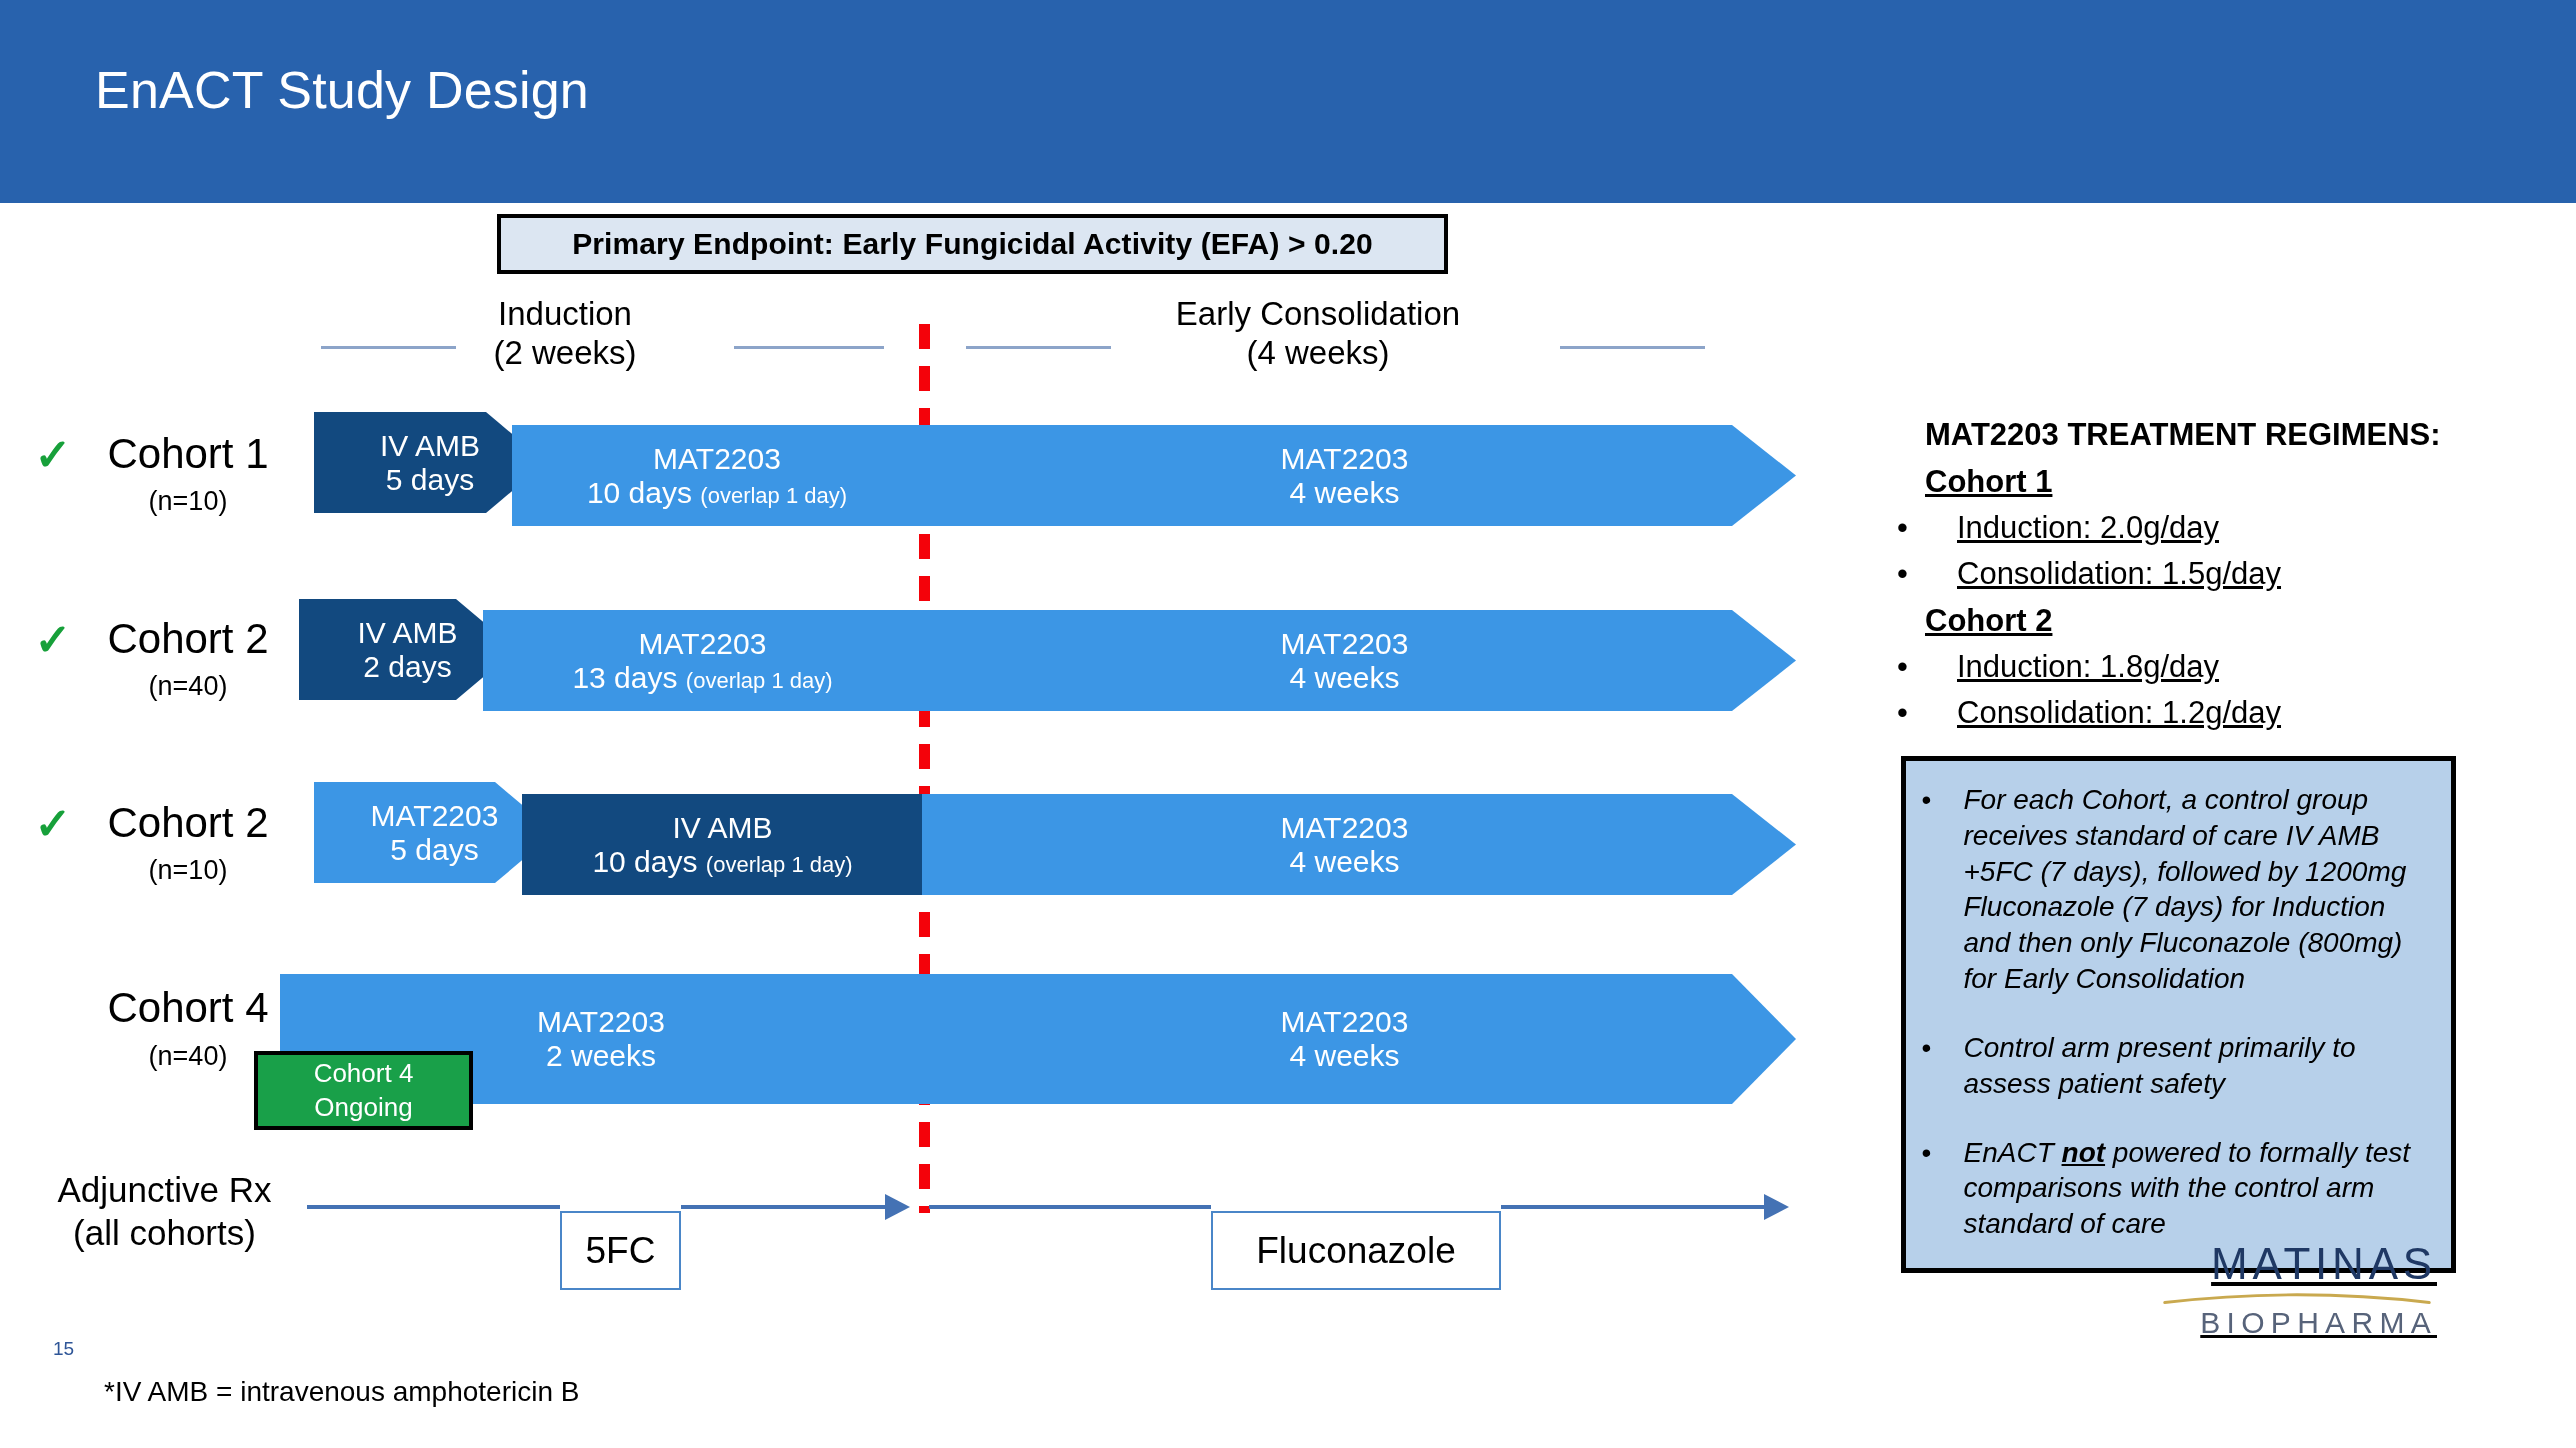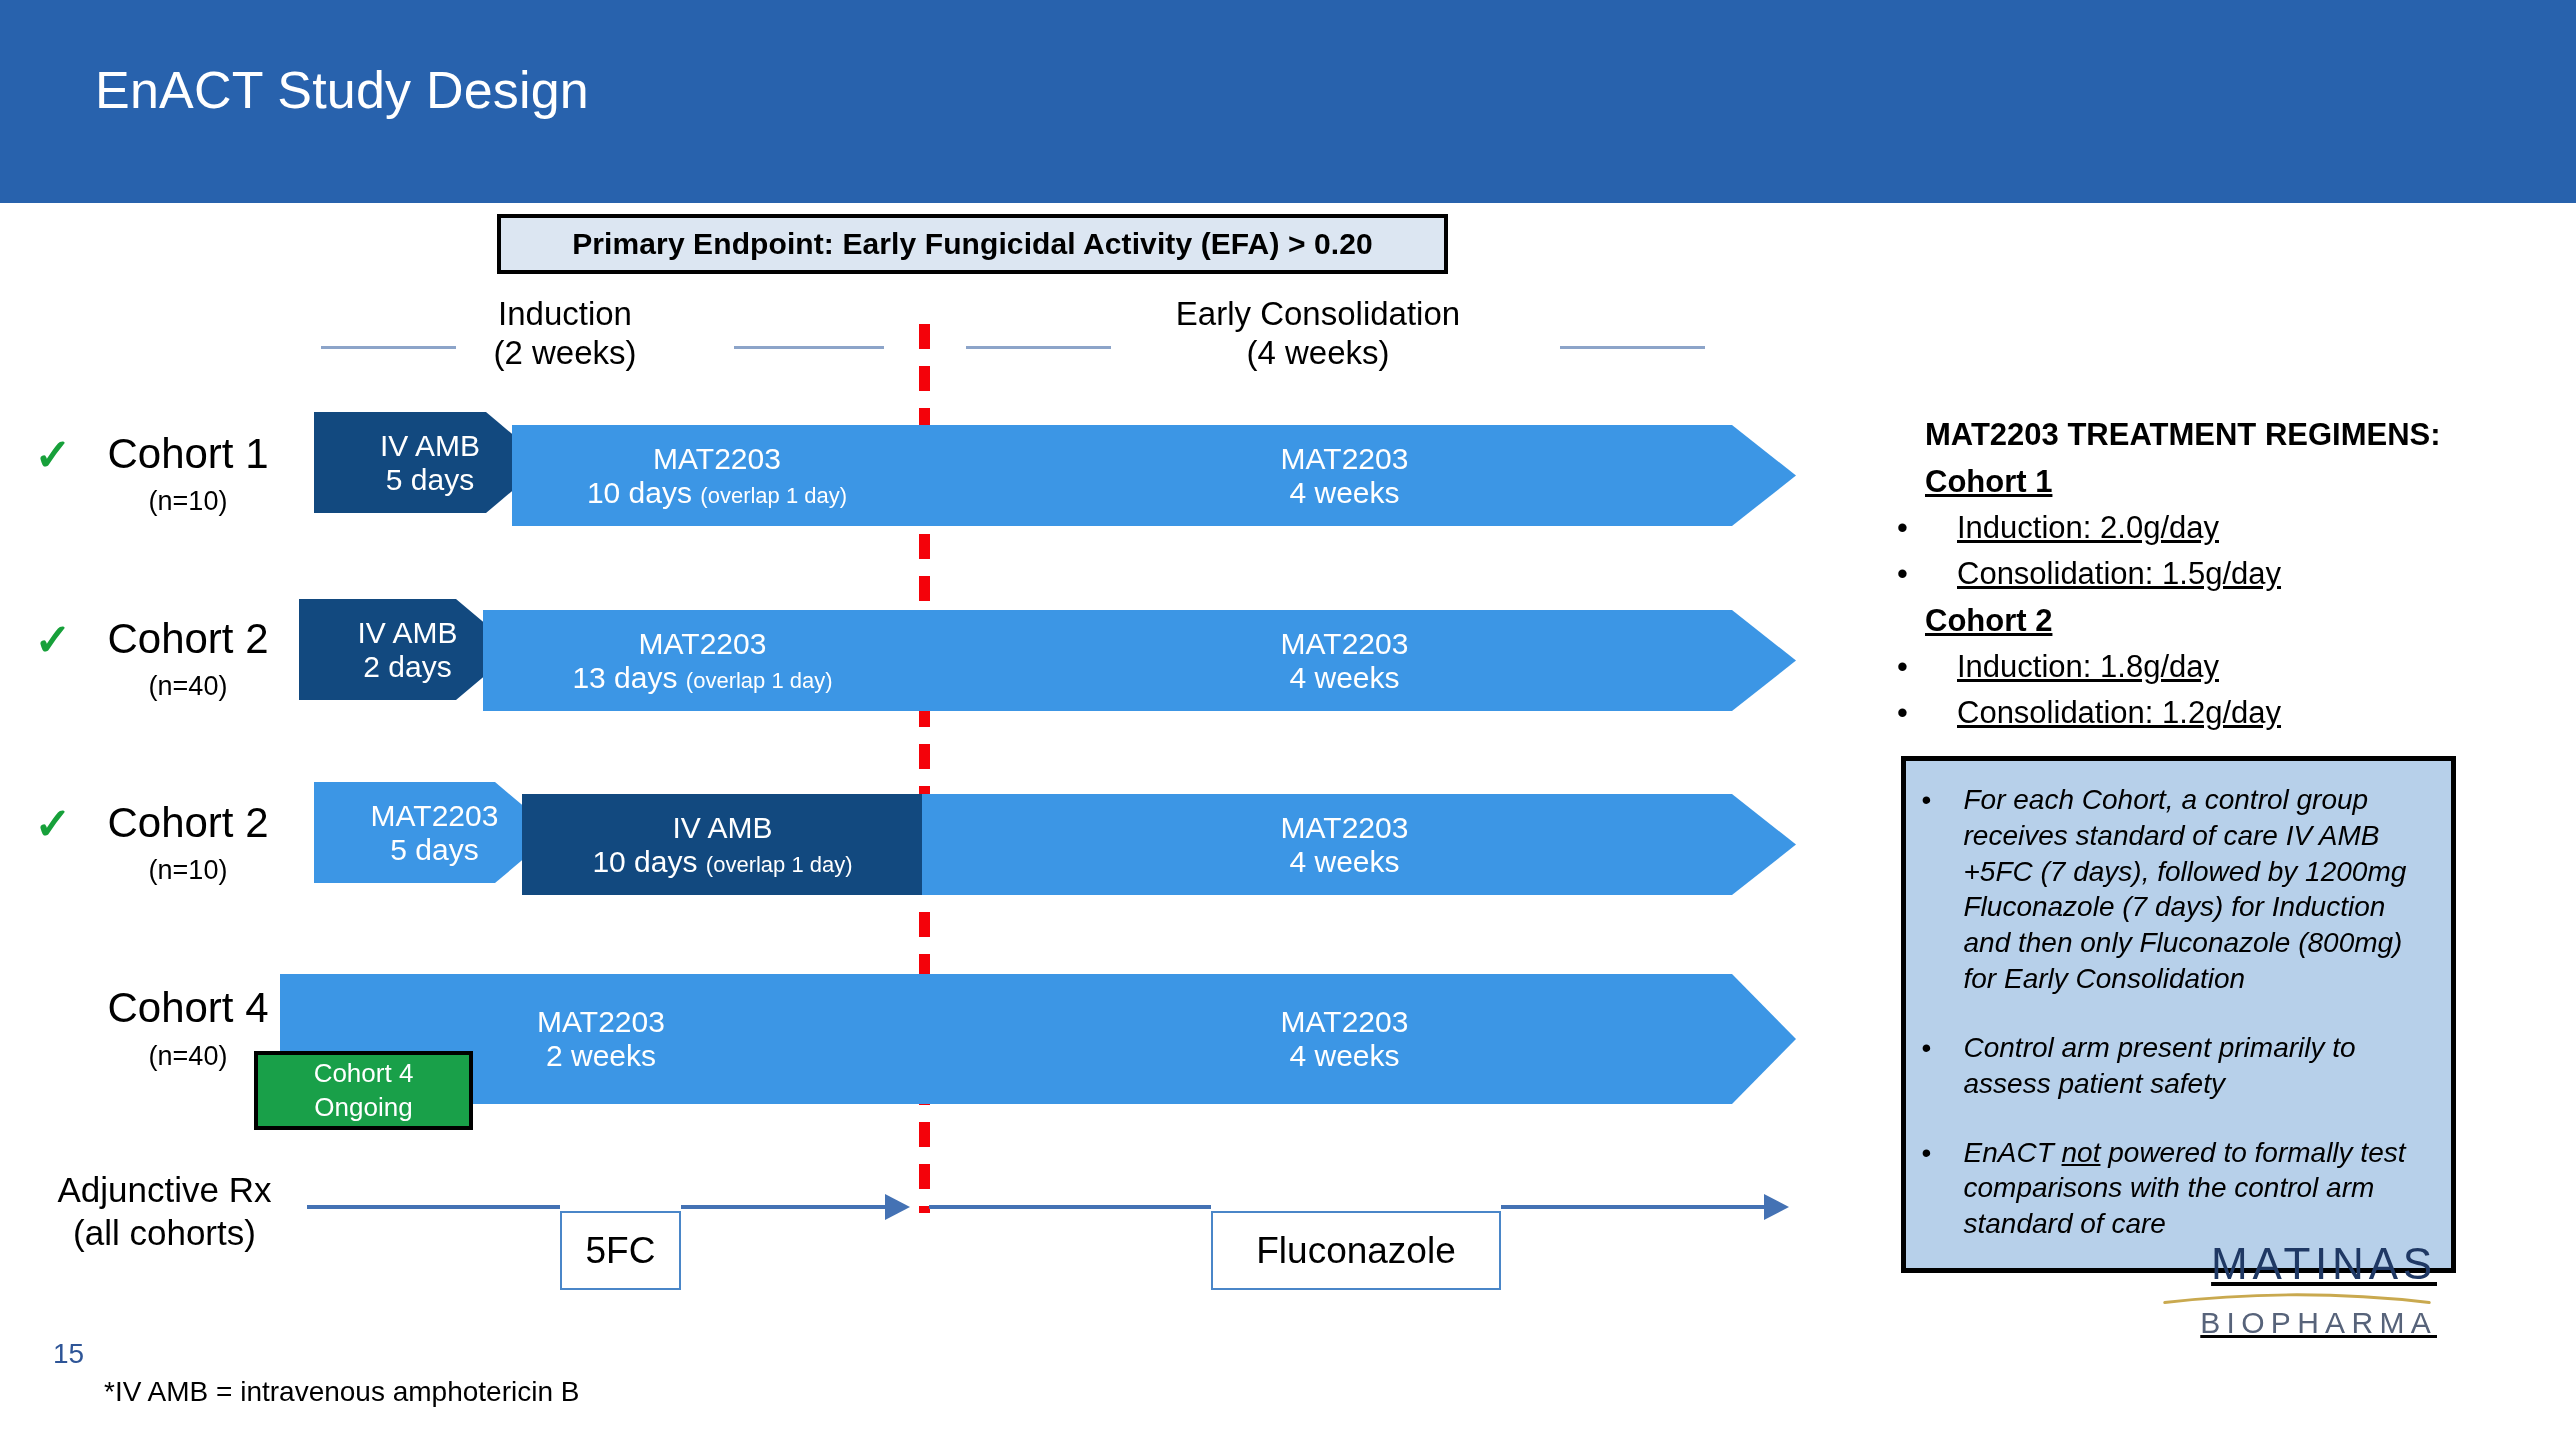--- a/index.html
+++ b/index.html
@@ -59,24 +59,24 @@
   
   .regimen-title{position:absolute;left:1925px;top:417px;font-size:31px;font-weight:bold;}
   .reg-h{position:absolute;left:1925px;font-size:31px;font-weight:bold;text-decoration:underline;}
   .reg-li{position:absolute;left:1897px;font-size:31px;text-decoration:underline;}
   .reg-li .bul{display:inline-block;width:60px;}
 
   .info-box{position:absolute;left:1901px;top:756px;width:555px;height:517px;
      background:#B7D0EA;border:5.8px solid #000;box-sizing:border-box;padding:21px 19.3px 0 15.5px;}
   .info-li{display:flex;font-style:italic;font-size:28px;line-height:1.28;margin-bottom:33px;}
   .info-li .bul{width:42px;flex:0 0 42px;font-style:normal;font-size:28px;}
-  .info-li u{text-decoration:underline;font-weight:normal;}
-
-  
-  .pagenum{position:absolute;left:53px;top:1338px;font-size:28px;color:#2E5597;}
+  .info-li u{text-decoration:underline;font-weight:bold;}
+
+  
+  .pagenum{position:absolute;left:53px;top:1338px;font-size:19px;color:#2E5597;}
   .footnote{position:absolute;left:104px;top:1376px;font-size:28px;}
   .logo{position:absolute;left:2157px;top:1239px;width:280px;text-align:right;text-decoration:underline;}
   .logo-main{font-size:44px;letter-spacing:4.8px;color:#1F3864;font-family:"Liberation Sans",sans-serif;}
   .logo-arc{height:15.5px;}
   .logo-sub{font-size:30px;letter-spacing:6.3px;color:#57637A;margin-top:1.9px;}
 </style>
 </head>
 <body>
 
 <div class="header-band"></div>

